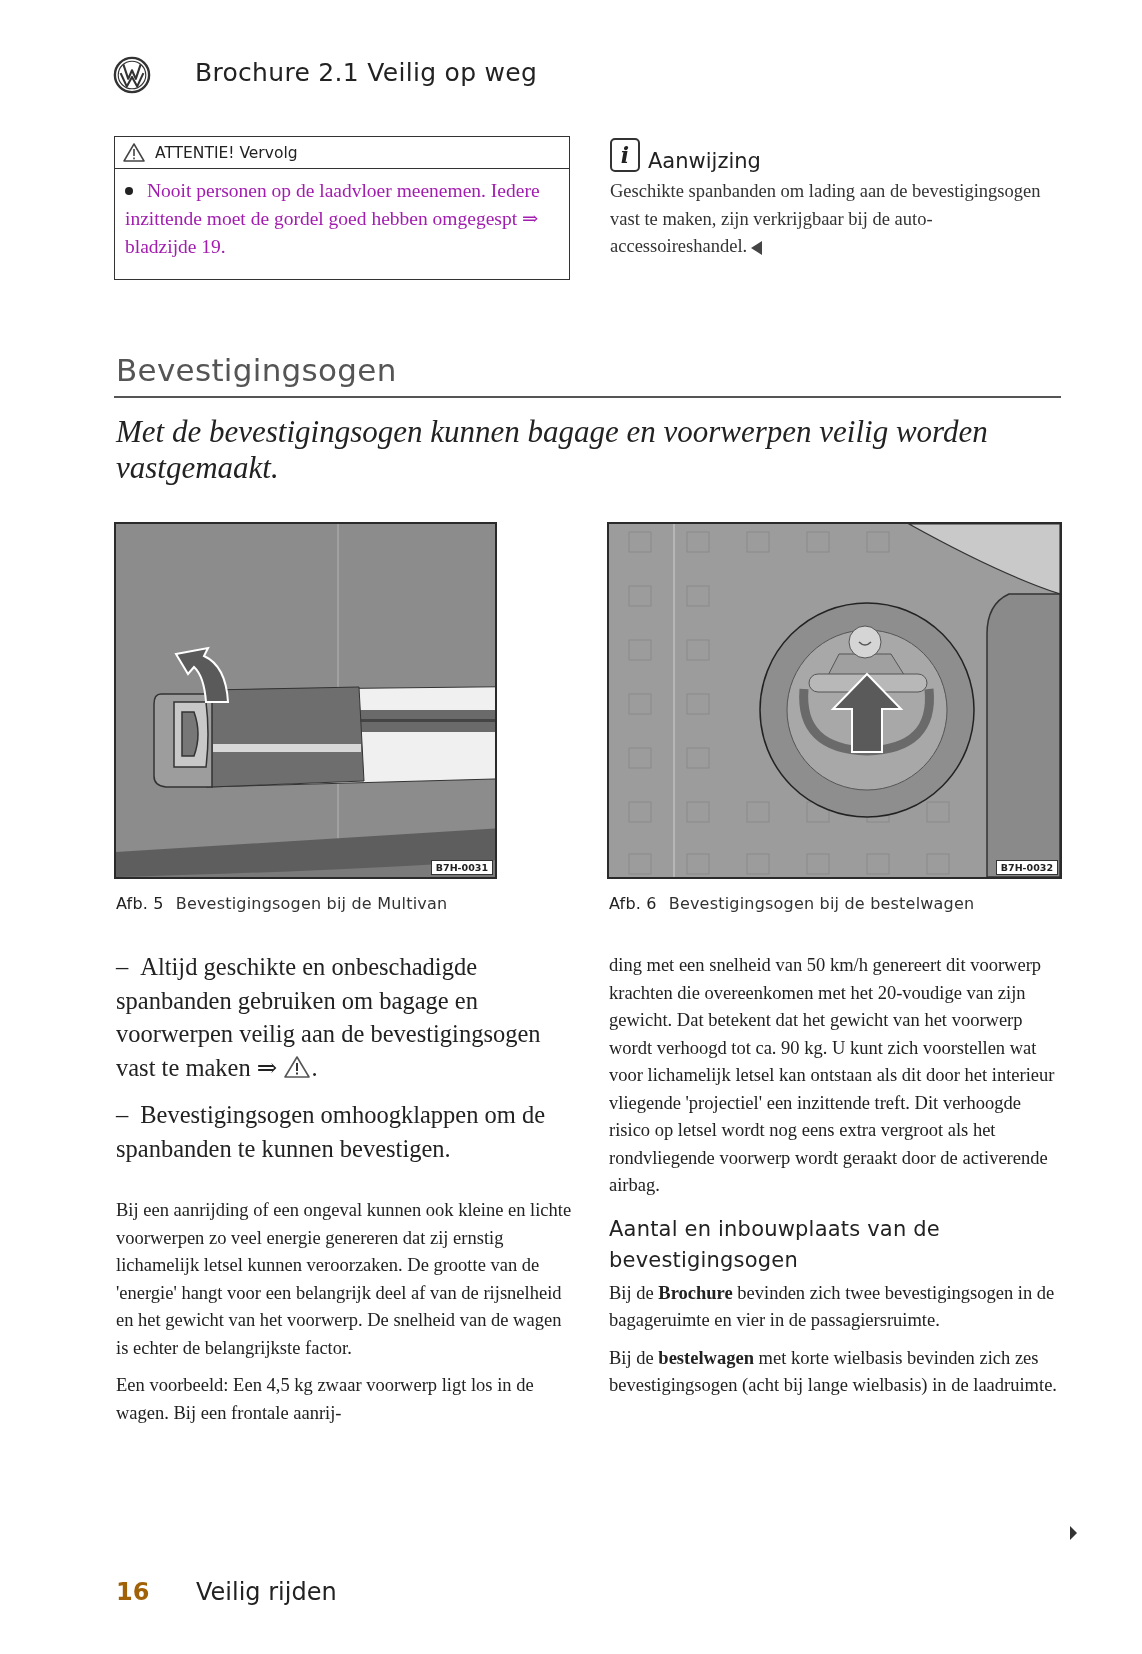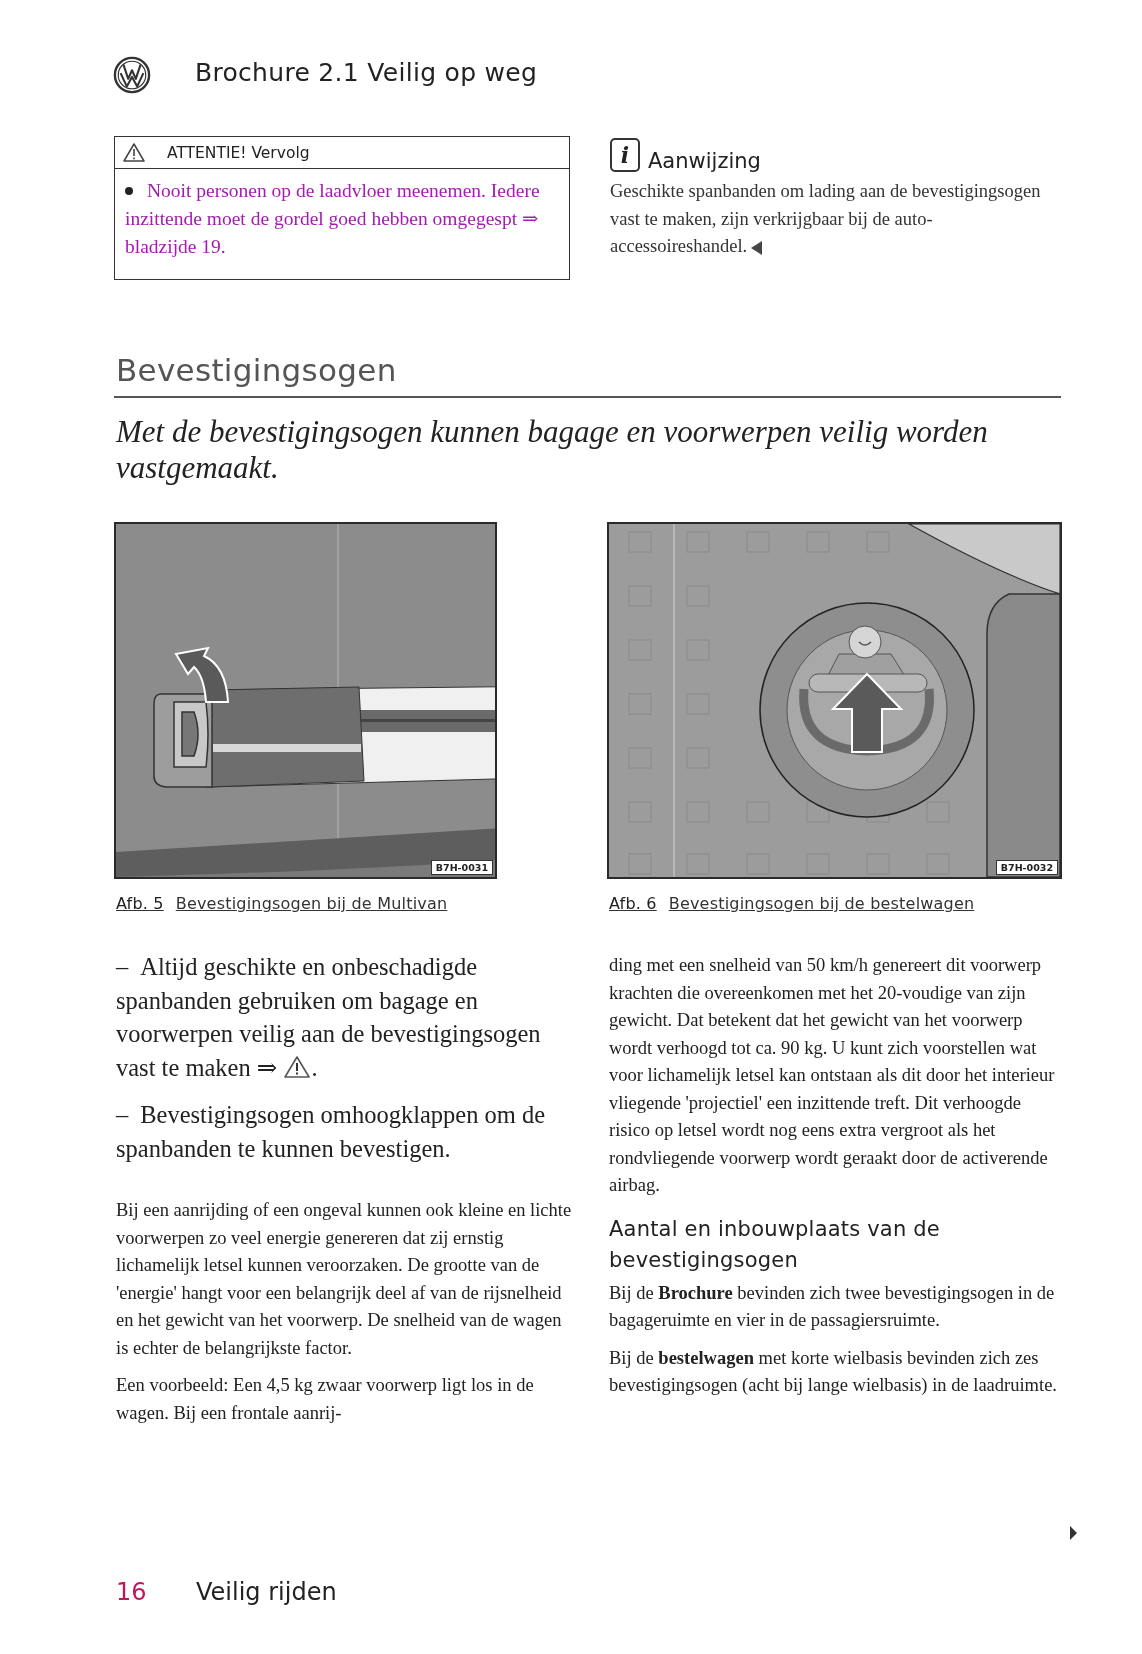--- a/index.html
+++ b/index.html
@@ -7,21 +7,21 @@
   .abs { position: absolute; }
   .sans { font-family: "DejaVu Sans", "Liberation Sans", sans-serif; }
   .serif { font-family: "Liberation Serif", "DejaVu Serif", serif; }
 
   
   #vw-logo { left: 113px; top: 56px; width: 38px; height: 38px; }
   #header-title { left: 195px; top: 58px; font-size: 25px; letter-spacing: 0.3px; color: #222; }
 
   
   #warning-box { left: 114px; top: 136px; width: 456px; height: 144px; border: 1.5px solid #333; box-sizing: border-box; }
-  #warning-head { height: 32px; border-bottom: 1.5px solid #333; display: flex; align-items: center; padding-left: 8px; box-sizing: border-box; gap: 12px; }
+  #warning-head { height: 32px; border-bottom: 1.5px solid #333; display: flex; align-items: center; padding-left: 8px; box-sizing: border-box; }
   #warning-head .label { font-size: 15.5px; margin-left: 10px; color: #222; }
   #warning-body { padding: 8px 10px 0 10px; font-size: 19.5px; line-height: 28px; color: #a21caf; }
   .bullet { display: inline-block; width: 8px; height: 8px; background: #222; border-radius: 50%; margin-right: 14px; vertical-align: middle; position: relative; top: -2px; }
 
   
   #note { left: 610px; top: 138px; width: 450px; }
   #note-head { display: flex; align-items: flex-end; }
   #info-icon { width: 30px; height: 34px; border: 2px solid #333; border-radius: 5px; box-sizing: border-box; display: flex; align-items: center; justify-content: center; font-family: "DejaVu Serif", serif; font-weight: bold; font-style: italic; font-size: 22px; color: #222; }
   #note-title { font-size: 21px; margin-left: 8px; color: #222; line-height: 22px; }
   #note-body { font-size: 18.5px; line-height: 27.5px; color: #333; margin-top: 6px; }
@@ -30,41 +30,41 @@
   
   #section-title { left: 116px; top: 352px; font-size: 31px; color: #555; letter-spacing: 0.3px; }
   #section-rule { left: 114px; top: 396px; width: 947px; height: 2px; background: #555; }
   #intro { left: 116px; top: 414px; width: 950px; font-size: 31px; line-height: 36px; font-style: italic; color: #222; }
 
   
   .figure { box-sizing: border-box; border: 2px solid #2a2a2a; overflow: hidden; }
   #fig5 { left: 114px; top: 522px; width: 383px; height: 357px; background: #8a8a8a; }
   #fig6 { left: 607px; top: 522px; width: 455px; height: 357px; background: #c2410c; }
   .fig-code { position: absolute; right: 2px; bottom: 2px; background: #fff; border: 1px solid #333; font-size: 9.5px; font-weight: bold; padding: 1px 4px; color: #222; }
-  .caption { font-size: 16px; color: #333; letter-spacing: 0.2px; text-decoration: underline; }
+  .caption { font-size: 16px; color: #333; letter-spacing: 0.2px; }
   .caption .num { margin-right: 12px; color: #222; }
   #cap5 { left: 116px; top: 894px; }
   #cap6 { left: 609px; top: 894px; }
 
   
   #left-col { left: 116px; top: 950px; width: 460px; }
   .step { font-size: 24.5px; line-height: 33.5px; color: #222; margin-bottom: 14px; }
   .step .dash { margin-right: 12px; }
   .warn-inline { display: inline-block; vertical-align: -3px; }
   .body-text { font-size: 18.5px; line-height: 27.5px; color: #222; margin-bottom: 10px; }
   #left-col .body-text.first { margin-top: 32px; }
 
   
   #right-col { left: 609px; top: 952px; width: 455px; }
   .sub-head { font-size: 21px; line-height: 31px; color: #222; margin-top: 14px; margin-bottom: 4px; letter-spacing: 0.2px; }
   .b { font-weight: bold; }
   #cont-mark { left: 1070px; top: 1526px; width: 0; height: 0; border-top: 7px solid transparent; border-bottom: 7px solid transparent; border-left: 7px solid #333; }
 
   
-  #footer-num { left: 116px; top: 1578px; font-size: 24px; font-weight: normal; color: #be185d; }
+  #footer-num { left: 116px; top: 1578px; font-size: 24px; font-weight: bold; color: #a16207; }
   #footer-title { left: 196px; top: 1578px; font-size: 24px; color: #222; }
 </style>
 </head>
 <body>
 
 <svg id="vw-logo" class="abs" viewBox="0 0 40 40">
   <circle cx="20" cy="20" r="18" fill="none" stroke="#333" stroke-width="2.5"></circle>
   <circle cx="20" cy="20" r="14.5" fill="none" stroke="#333" stroke-width="1.2"></circle>
   <path d="M11 9 L16 24 L20 15 L24 24 L29 9" fill="none" stroke="#333" stroke-width="2.2" stroke-linejoin="round"></path>
   <path d="M8 18 L14.5 32 L20 22 L25.5 32 L32 18" fill="none" stroke="#333" stroke-width="2.2" stroke-linejoin="round"></path>

